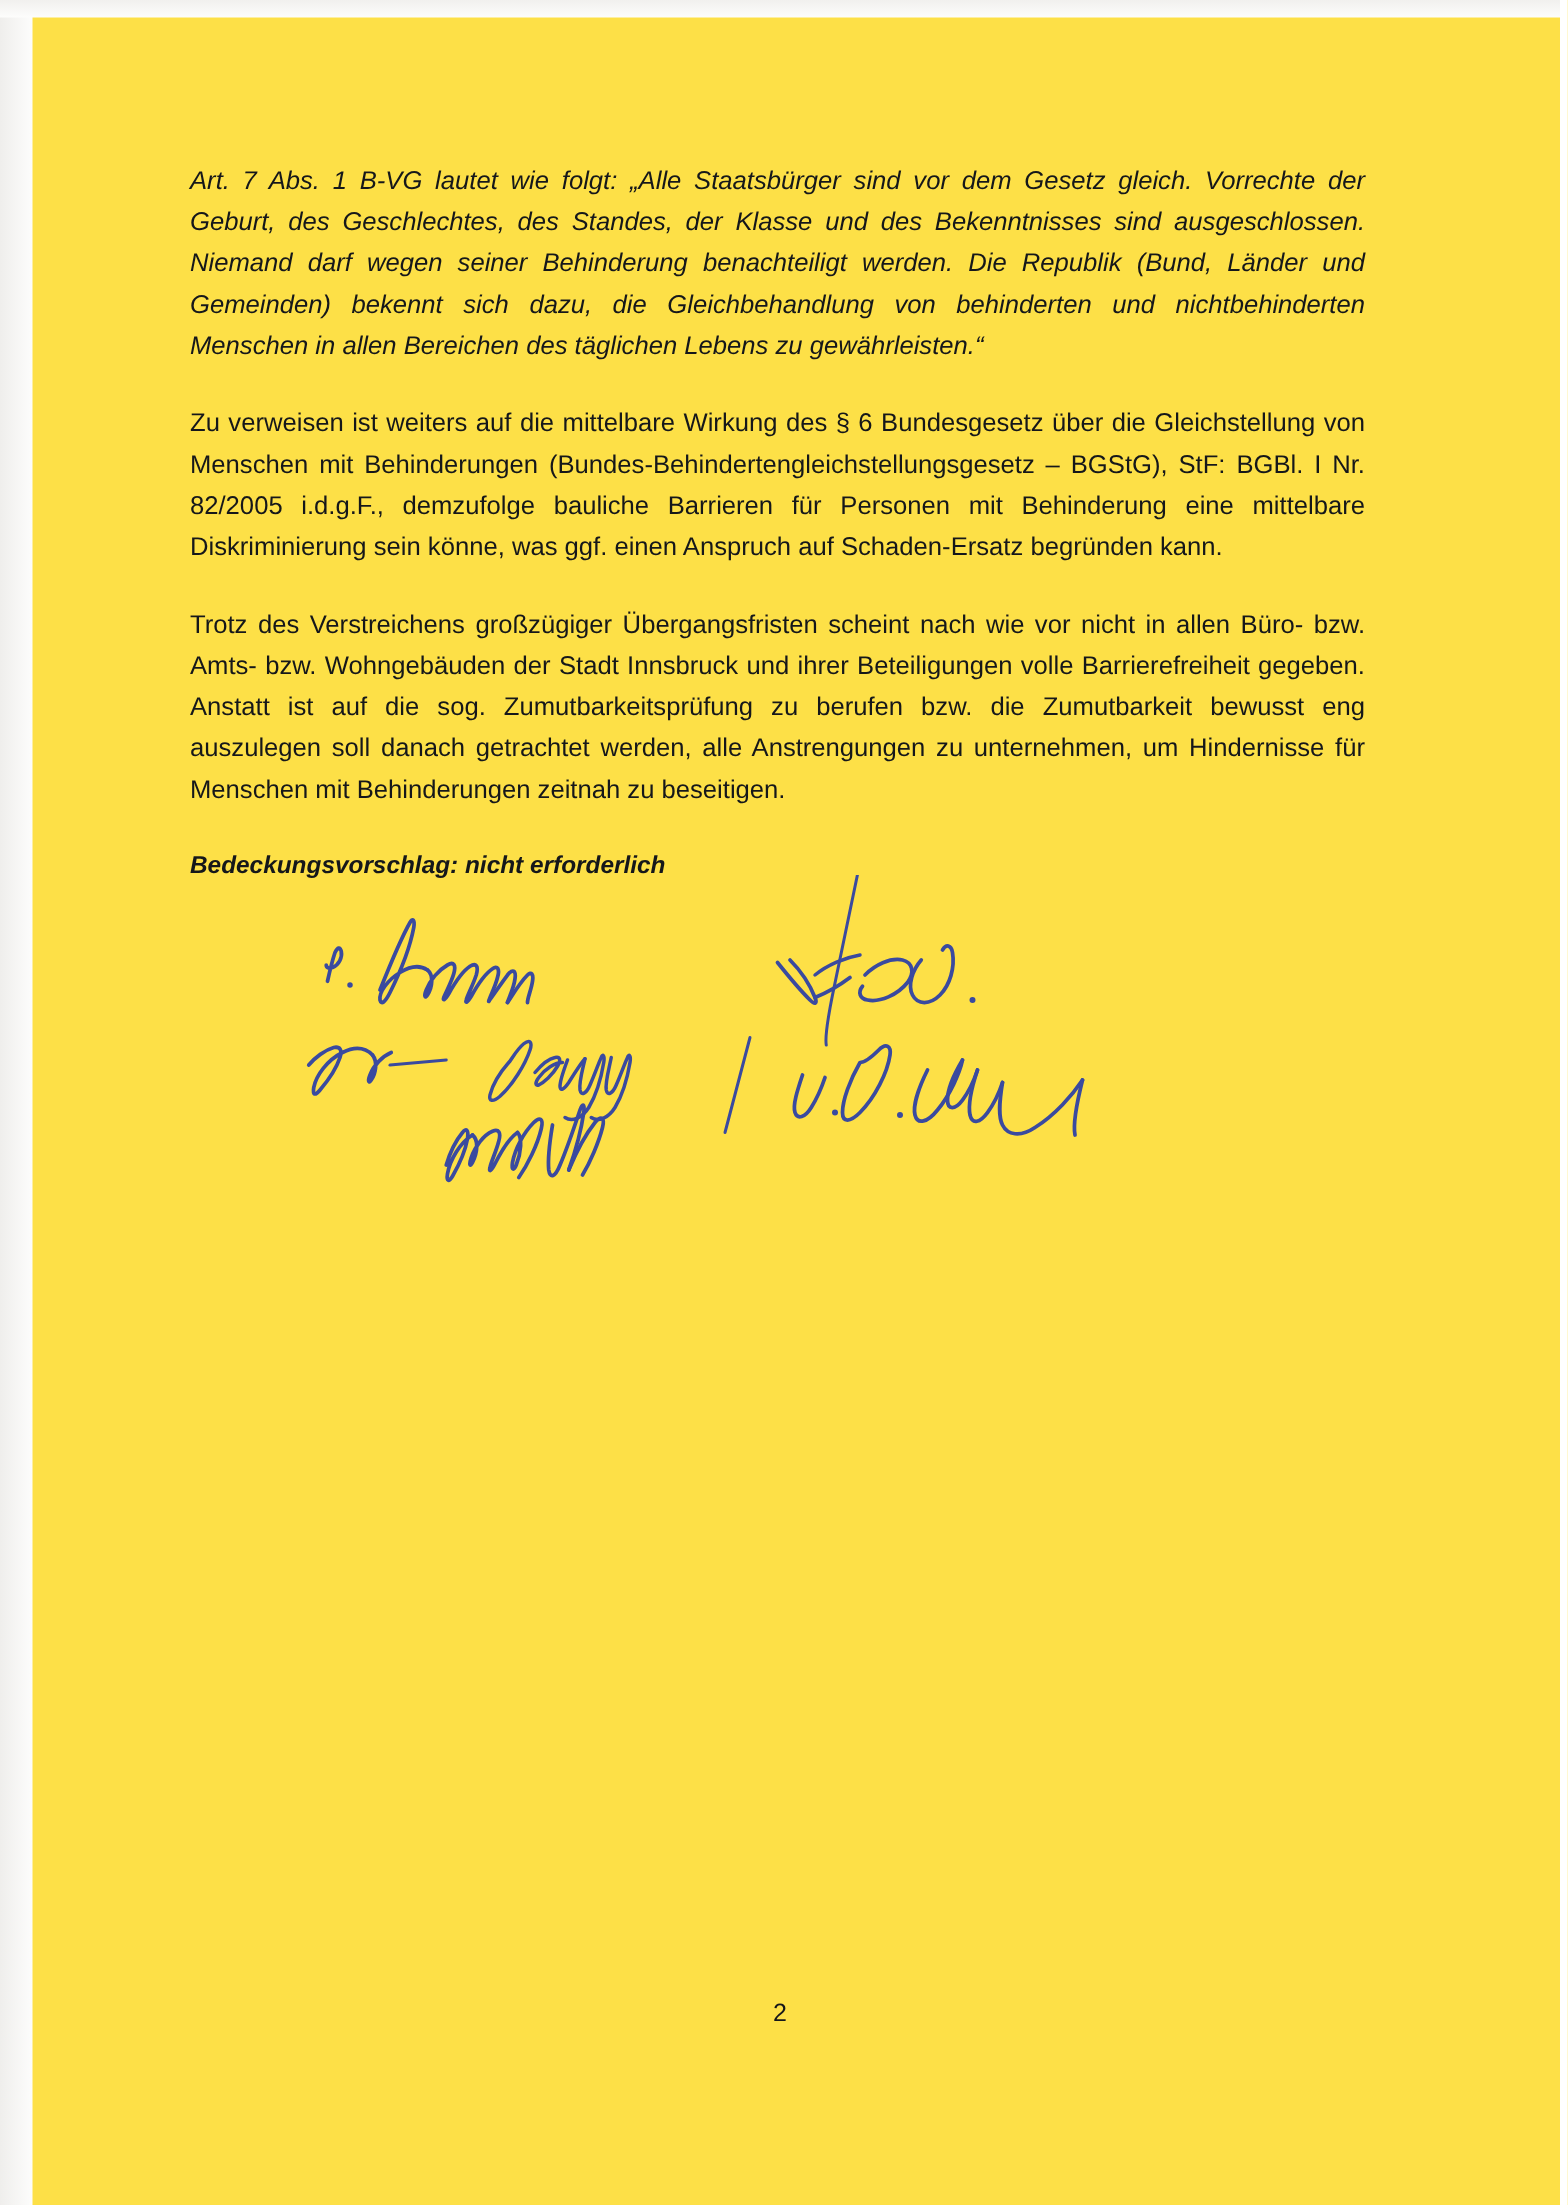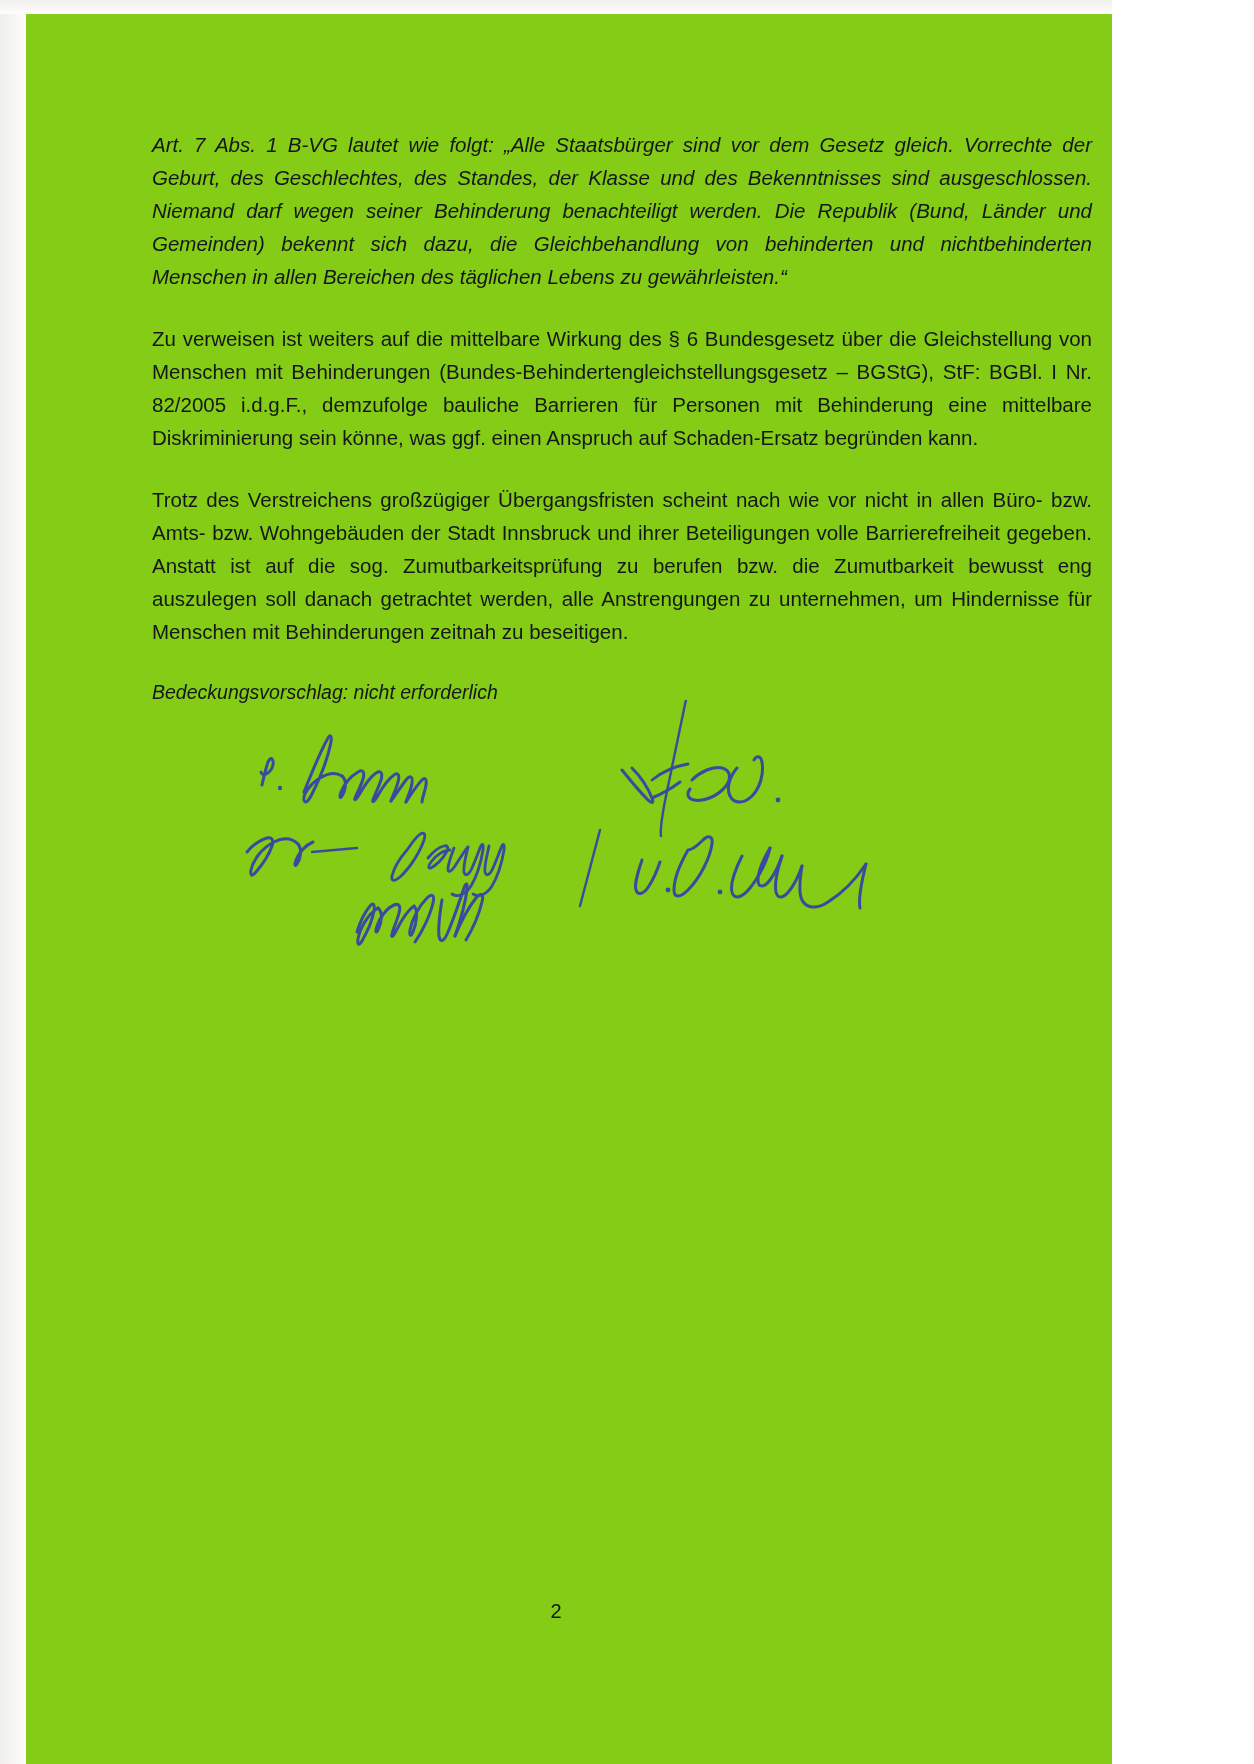--- a/index.html
+++ b/index.html
@@ -2,23 +2,23 @@
 <html><head>
 <meta charset="utf-8">
 <style>
   html, body {
     margin: 0;
     padding: 0;
     background: #ffffff;
   }
   .page {
     position: relative;
-    width: 1112px;
+    width: 1248px;
     height: 1764px;
-    background: #84cc16;
+    background: #fde047;
     font-family: "Liberation Sans", sans-serif;
     color: #111;
     overflow: hidden;
   }
   .content {
     position: absolute;
     left: 152px;
     top: 128px;
     width: 940px;
   }
@@ -29,21 +29,21 @@
     margin: 0 0 29px 0;
     color: #15171a;
   }
   .para.italic {
     font-style: italic;
   }
   .bedeckung {
     font-size: 19.5px;
     line-height: 30px;
     font-style: italic;
-    font-weight: normal;
+    font-weight: bold;
     margin: 22px 0 0 0;
     color: #15171a;
   }
   .sig-area {
     position: absolute;
     left: 152px;
     top: 700px;
     width: 940px;
     height: 260px;
   }

